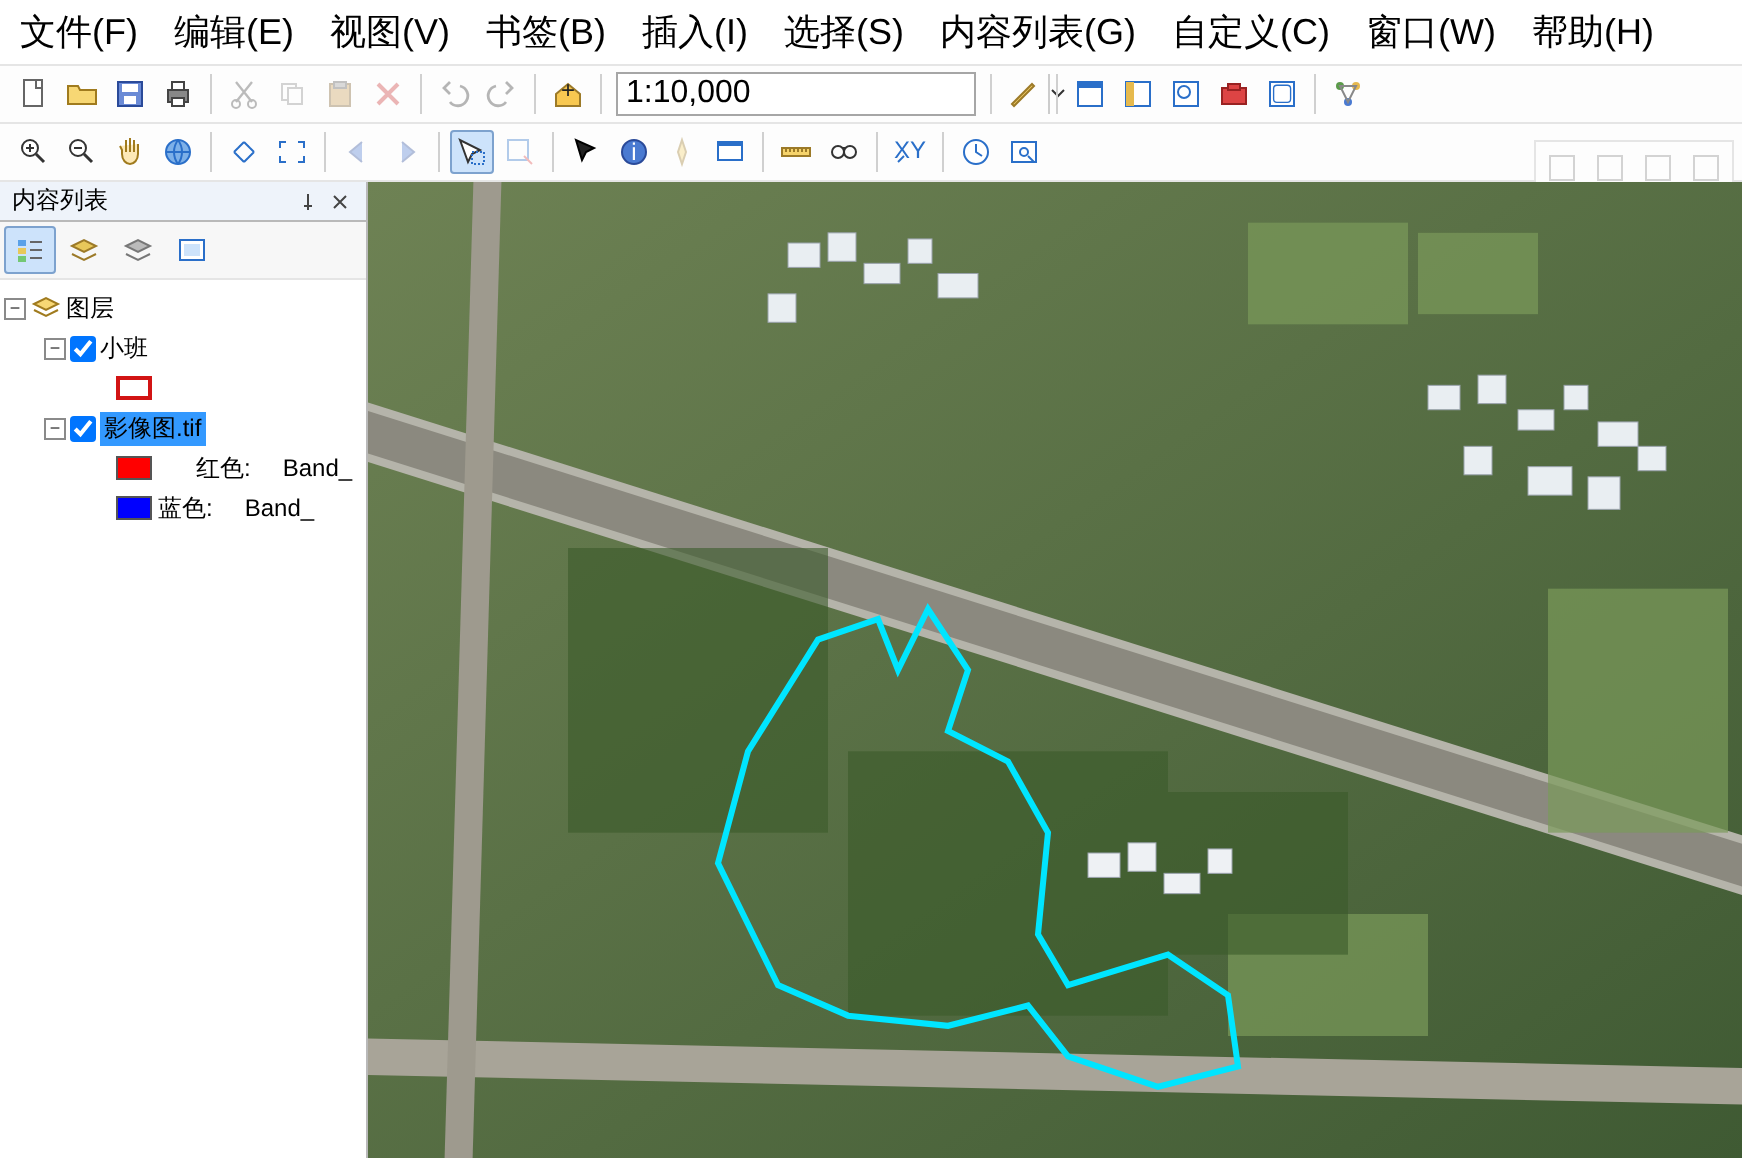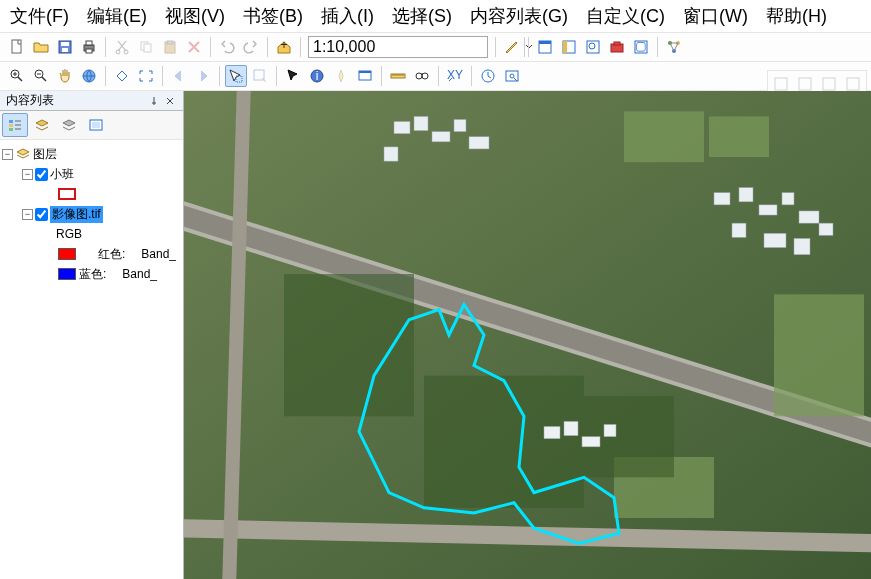--- a/index.html
+++ b/index.html
@@ -398,25 +398,20 @@
             </li>
             <li>
               <div class="row">
                 <span class="tog">−</span>
                 <input type="checkbox" class="chk" checked="" style="">
                 <span class="sel">影像图.tif</span>
               </div>
               <ul style="padding-left:34px">
                 <li>
                     <div class="row">
-                      <span>RGB</span>
-                    </div>
-                  </li>
-                <li>
-                    <div class="row">
                   <span class="swatch" style="background:#f00"></span>
                   <span style="margin-left:20px">红色:</span>
                   <span style="margin-left:14px">Band_</span>
                 </div>
                   </li>
                 <li>
                     <div class="row">
                   <span class="swatch" style="background:#00f"></span>
                   <span style="margin-left:1px">蓝色:</span>
                   <span style="margin-left:14px">Band_</span>

